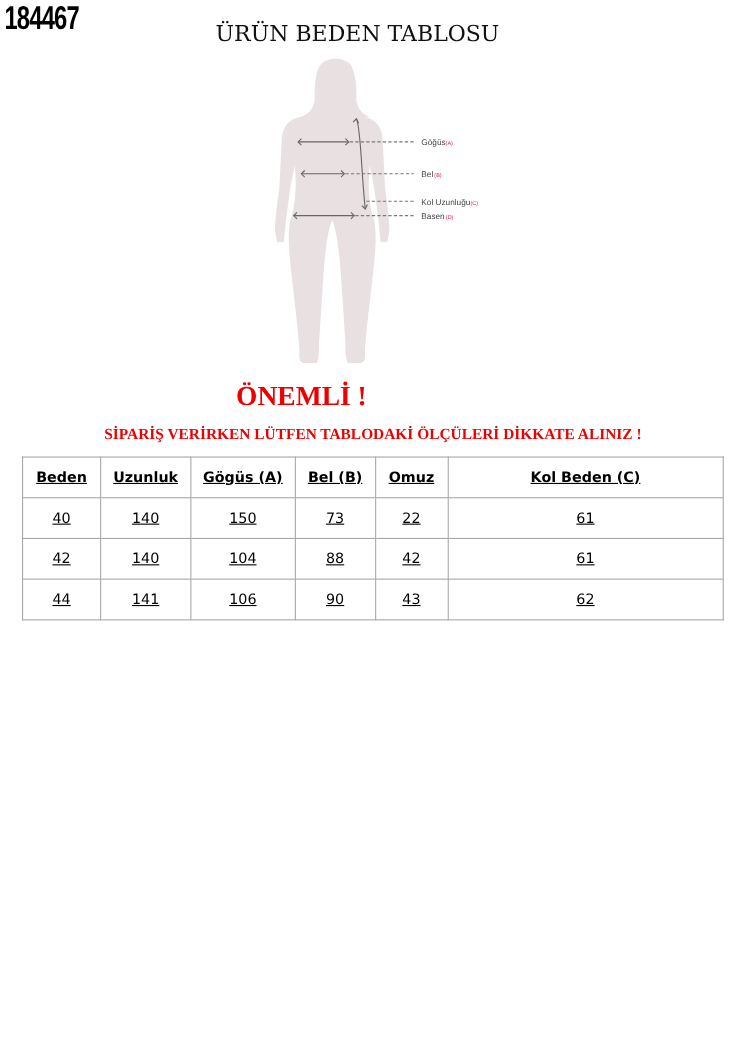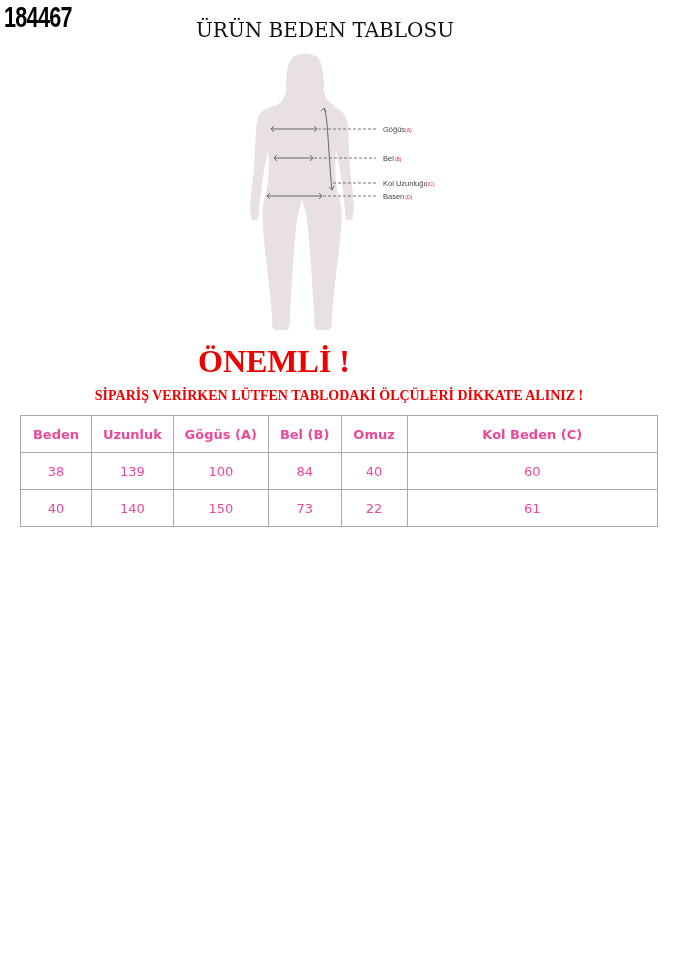--- a/index.html
+++ b/index.html
@@ -12,32 +12,32 @@
     line-height: 34px;
   }
   .title {
     position: absolute; left: 0; width: 650px; top: 17px; text-align: center;
     font-family: "DejaVu Serif", serif; font-size: 20px; color: #111;
     line-height: 26px;
   }
   .figure { position: absolute; left: 240px; top: 50px; width: 220px; height: 285px; }
   .warn1 {
     position: absolute; left: 0; width: 548px; top: 346px; text-align: center;
-    font-family: "Liberation Serif", serif; font-weight: 700; font-size: 32px;
+    font-family: "Liberation Serif", serif; font-weight: 700; font-size: 25px;
     color: #ee0000; line-height: 30px;
   }
   .warn2 {
     position: absolute; left: 0; width: 678px; top: 386px; text-align: center;
     font-family: "Liberation Serif", serif; font-weight: 700; font-size: 14px;
     color: #ee0000; line-height: 20px;
   }
   table.size {
     position: absolute; left: 20px; top: 415px; width: 638px;
     border-collapse: collapse;
-    font-family: "DejaVu Sans", sans-serif; font-size: 13px; color: #ec4899;
+    font-family: "DejaVu Sans", sans-serif; font-size: 13px; color: #000000; text-decoration: underline;
   }
   table.size th, table.size td {
     border: 1.5px solid #a8a8a8; height: 36px; text-align: center; padding: 0;
   }
   table.size th { font-weight: 700; }
 </style>
 </head>
 <body>
 
 <div class="code">184467</div>
@@ -94,29 +94,37 @@
       <th>Beden</th>
       <th>Uzunluk</th>
       <th>Gögüs (A)</th>
       <th>Bel (B)</th>
       <th>Omuz</th>
       <th>Kol Beden (C)</th>
     </tr>
   </thead>
   <tbody>
     <tr>
-      <td>38</td>
-      <td>139</td>
-      <td>100</td>
-      <td>84</td>
-      <td>40</td>
-      <td>60</td>
-    </tr>
-    <tr>
       <td>40</td>
       <td>140</td>
       <td>150</td>
       <td>73</td>
       <td>22</td>
       <td>61</td>
     </tr>
+    <tr>
+      <td>42</td>
+      <td>140</td>
+      <td>104</td>
+      <td>88</td>
+      <td>42</td>
+      <td>61</td>
+    </tr>
+    <tr>
+      <td>44</td>
+      <td>141</td>
+      <td>106</td>
+      <td>90</td>
+      <td>43</td>
+      <td>62</td>
+    </tr>
   </tbody>
 </table>
 
 </body></html>

